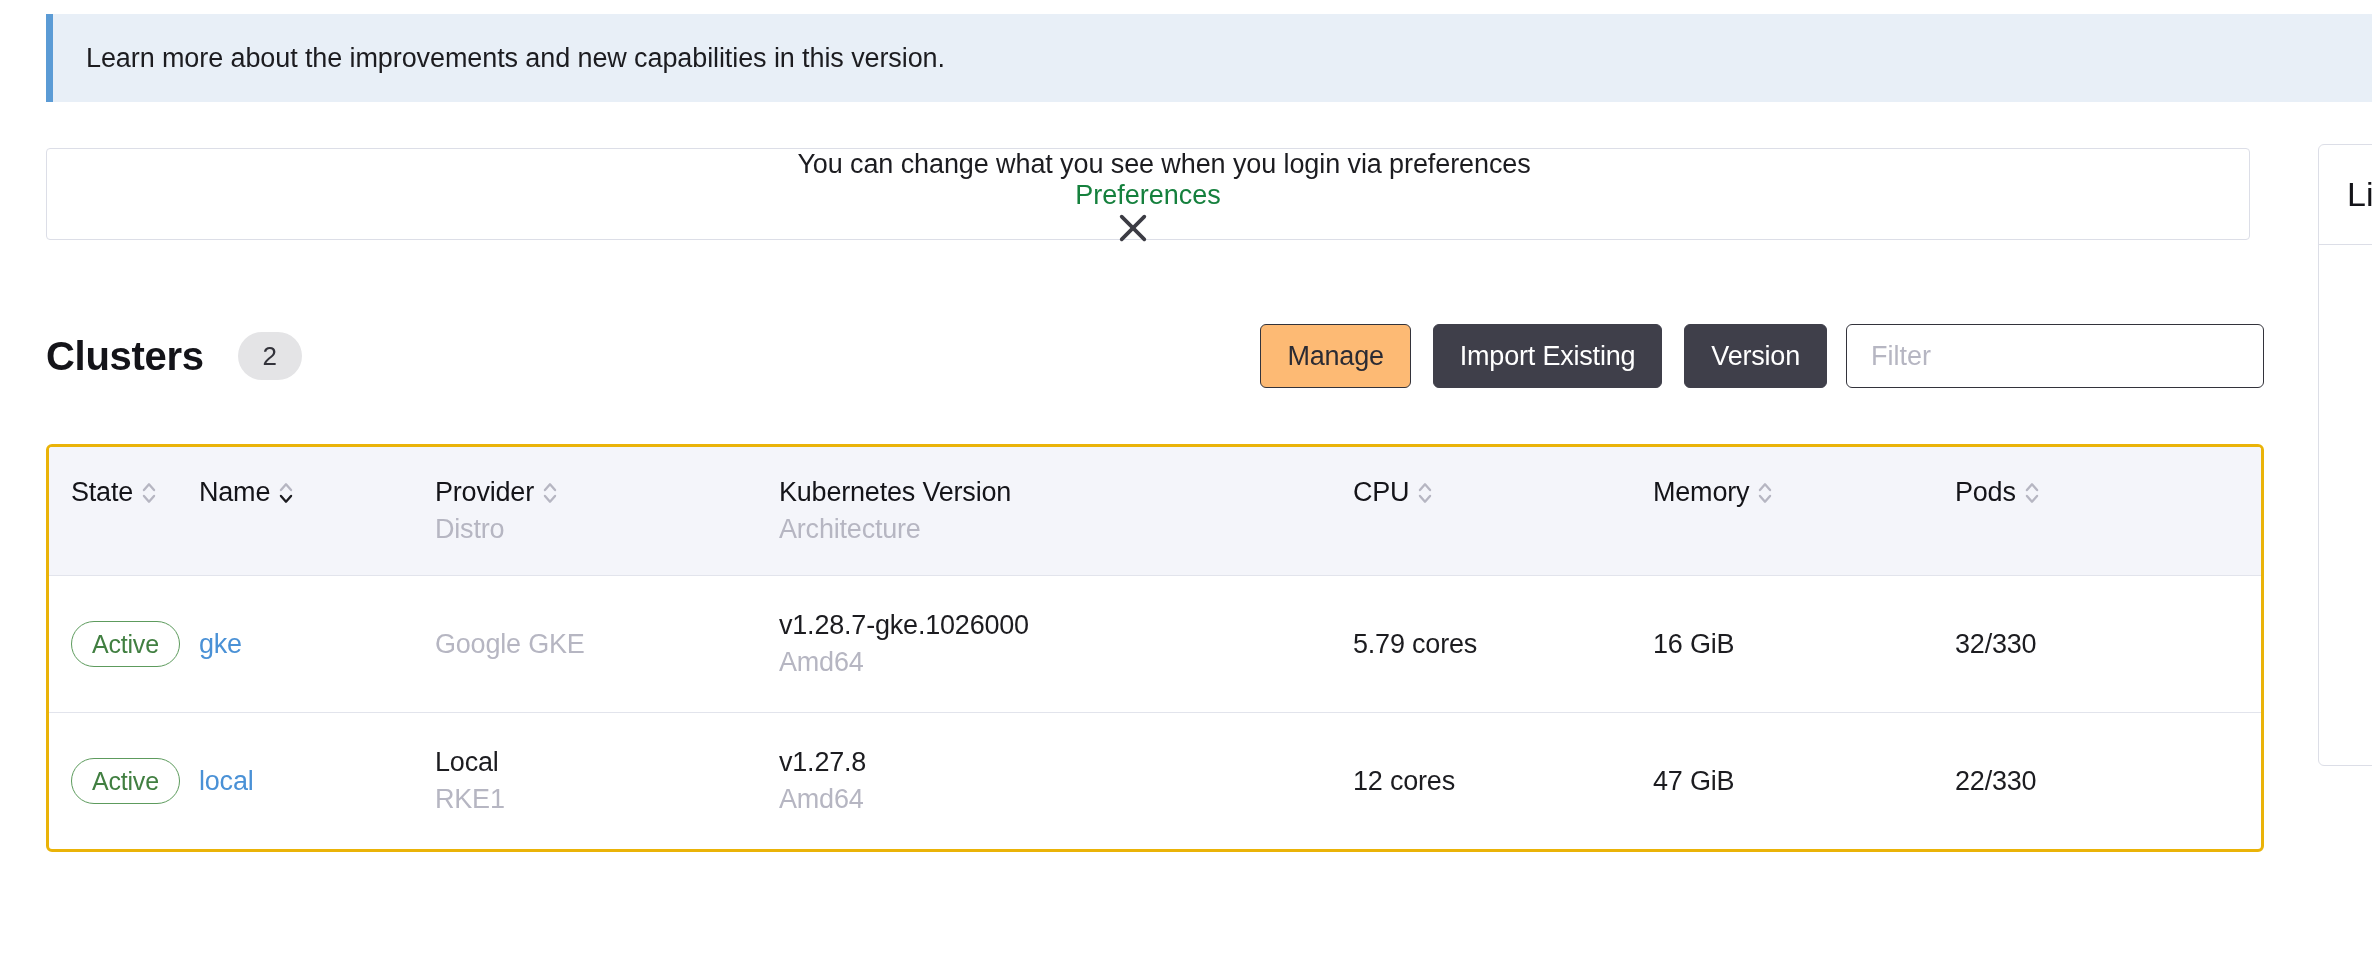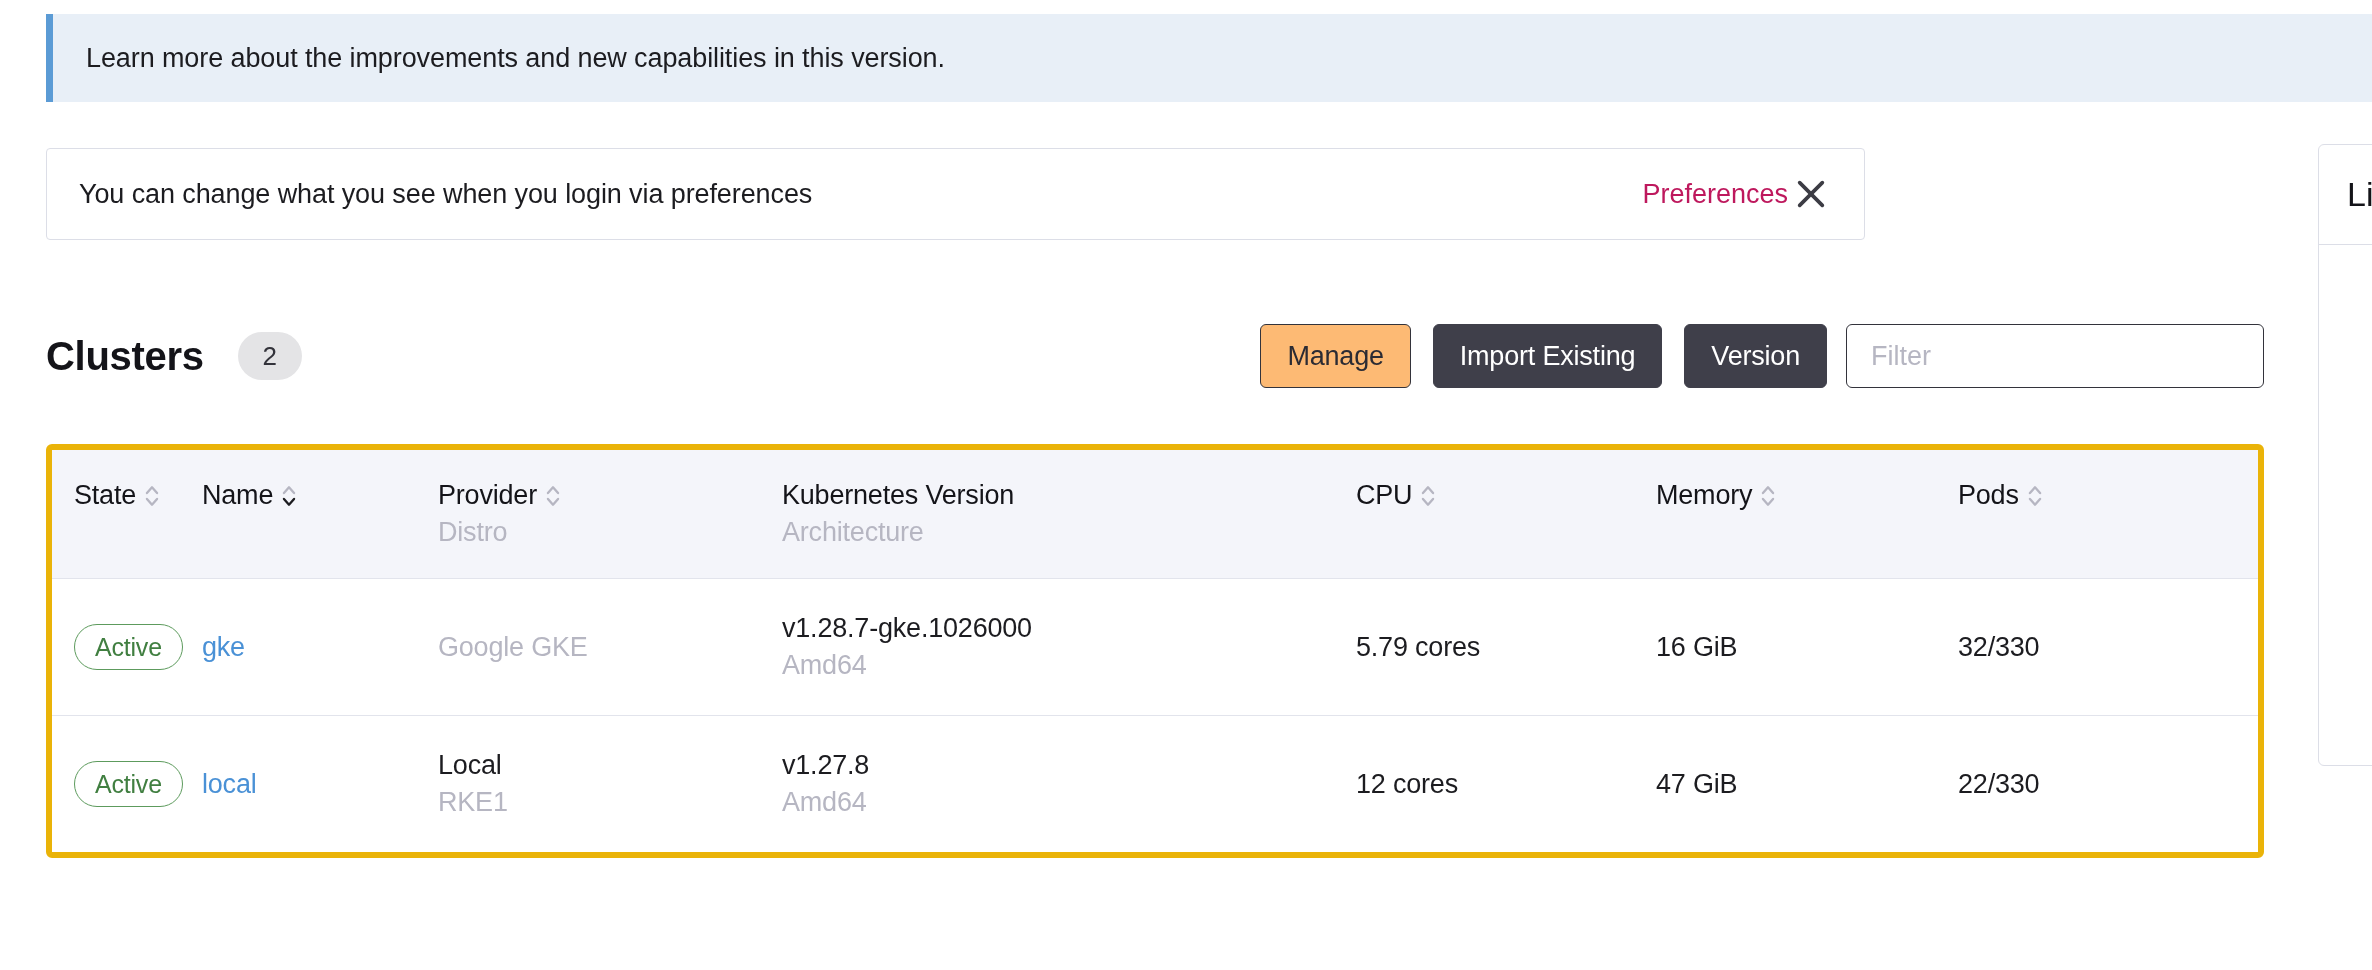--- a/index.html
+++ b/index.html
@@ -36,38 +36,39 @@
     font-size: 27px;
     color: #1c1c20;
     letter-spacing: -0.1px;
   }
 
   
   .prefs-notice {
     position: absolute;
     left: 46px;
     top: 148px;
-    width: 1819px;
+    width: 2204px;
     height: 92px;
     background: #ffffff;
     border: 1px solid #dcdee7;
     border-radius: 4px;
     display: flex;
     align-items: center;
+    flex-direction: column;
   }
   .prefs-notice .prefs-text {
     margin-left: 32px;
     font-size: 27px;
     color: #1c1c20;
     flex: 1;
     letter-spacing: -0.1px;
   }
   .prefs-link {
     font-size: 27px;
-    color: #be185d;
+    color: #15803d;
     cursor: pointer;
     white-space: nowrap;
   }
   .prefs-close {
     width: 46px;
     height: 46px;
     margin-right: 30px;
     display: flex;
     align-items: center;
     justify-content: center;
@@ -146,21 +147,21 @@
     outline: none;
   }
   .filter-input::placeholder { color: #b6b6c2; }
 
   
   .table-card {
     position: absolute;
     left: 46px;
     top: 444px;
     width: 2218px;
-    border: 6px solid #eab308;
+    border: 3px solid #eab308;
     border-radius: 6px;
     overflow: hidden;
     background: #ffffff;
   }
   .tbl { width: 100%; border-collapse: collapse; table-layout: fixed; }
 
   .tbl thead tr { background: #f4f5fa; }
   .tbl th {
     text-align: left;
     vertical-align: top;

